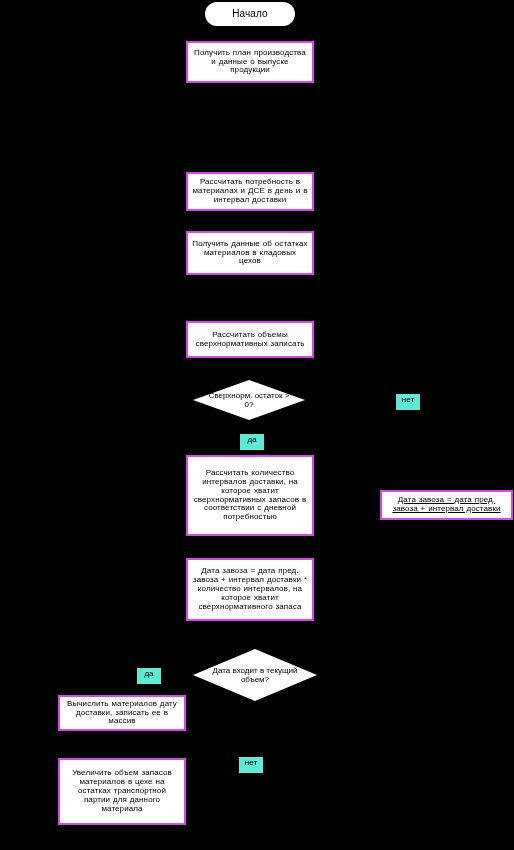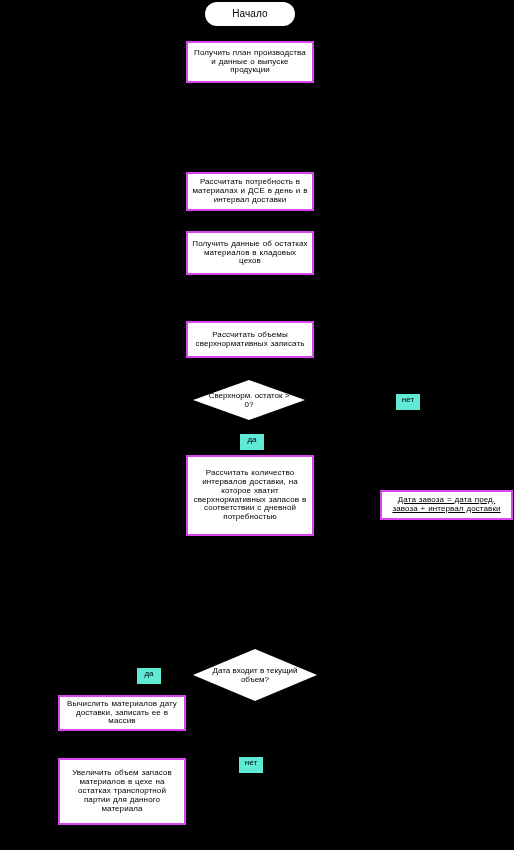--- a/index.html
+++ b/index.html
@@ -139,20 +139,23 @@
   </div>
 
   <div class="node process" style="left:186px; top:455px; width:128px; height:81px;">
     <span>Рассчитать количество интервалов доставки, на которое хватит сверхнормативных запасов в соответствии с дневной потребностью</span>
   </div>
 
   <div class="node process" style="left:380px; top:490px; width:133px; height:30px;text-decoration:underline;">
     <span>Дата завоза = дата пред. завоза + интервал доставки</span>
   </div>
 
+  <div class="node process" style="left:186px; top:558px; width:128px; height:63px;">
+    <span>Дата завоза = дата пред. завоза + интервал доставки * количество интервалов, на которое хватит сверхнормативного запаса</span>
+  </div>
 
   <div class="decision" style="left:193px; top:649px; width:124px; height:52px;">
     <svg width="124" height="52" viewBox="0 0 124 52">
       <polygon points="62,0 124,26 62,52 0,26" fill="#ffffff"></polygon>
     </svg>
     <div class="dec-text">Дата входит в текущий объем?</div>
   </div>
 
   <div class="label" style="left:137px; top:668px; width:18px; height:12px;">
     <span>да</span>

